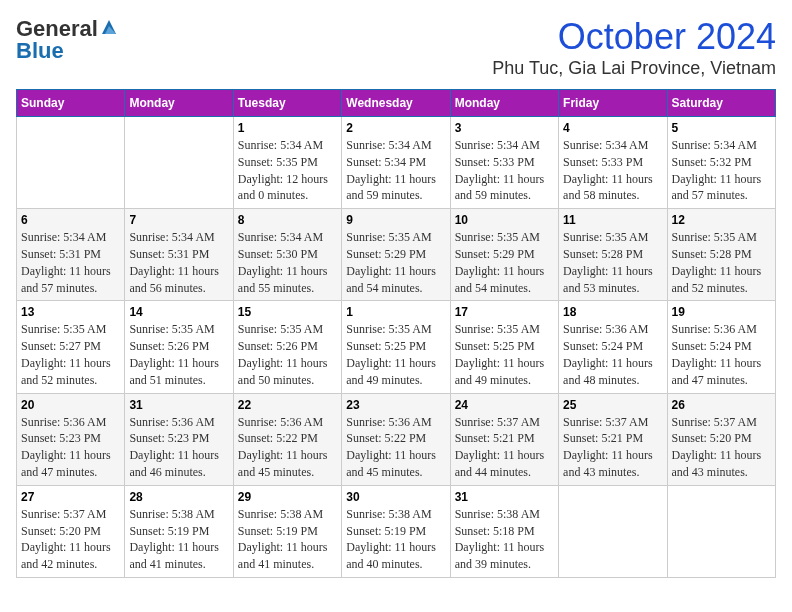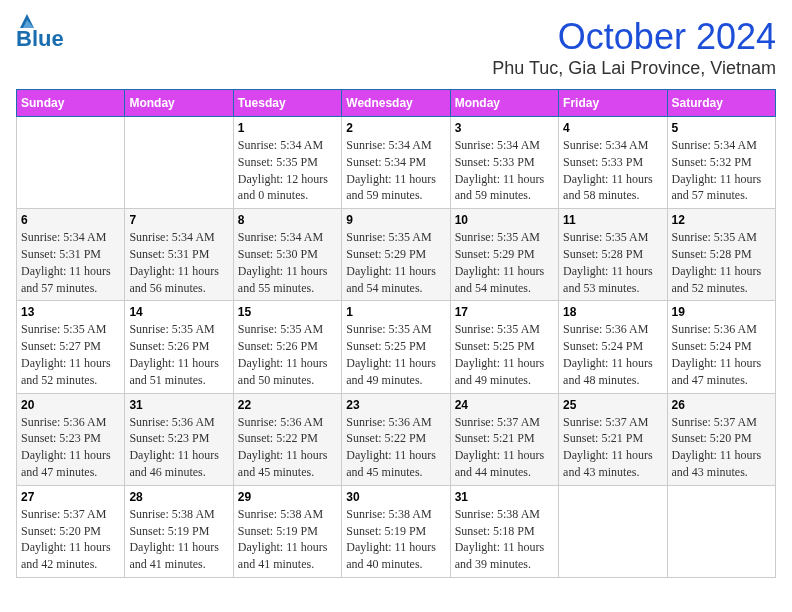--- a/index.html
+++ b/index.html
@@ -32,21 +32,21 @@
     .location-title {
       font-size: 18px;
       color: #333;
     }
     .calendar {
       width: 100%;
       border-collapse: collapse;
       font-size: 11px;
     }
     .calendar thead th {
-      background: #d946ef;
+      background: #a21caf;
       color: #fff;
       padding: 6px 4px;
       text-align: left;
       font-size: 12px;
       font-weight: bold;
       border: 1px solid #1a6eaf;
     }
     .calendar tbody td {
       border: 1px solid #ccc;
       vertical-align: top;
@@ -73,20 +73,21 @@
     .empty-cell {
       background: #fff !important;
     }
   </style>
 </head>
 <body>
 
 <div class="header">
   <div class="logo">
     <div style="display:flex;align-items:center;">
+      <span style="font-size:22px;font-weight:bold;color:#333;">General</span>
       <svg width="18" height="18" viewBox="0 0 18 18" style="margin-left:2px;margin-top:-4px;">
         <polygon points="2,16 9,2 16,16" fill="#1a6eaf"></polygon>
         <polygon points="5,16 9,8 16,16" fill="#5ba3d9"></polygon>
       </svg>
     </div>
     <span style="font-size:22px;font-weight:bold;color:#1a6eaf;margin-top:-4px;text-align:center;">Blue</span>
   </div>
   <div class="title-area">
     <div class="month-title">October 2024</div>
     <div class="location-title">Phu Tuc, Gia Lai Province, Vietnam</div>

